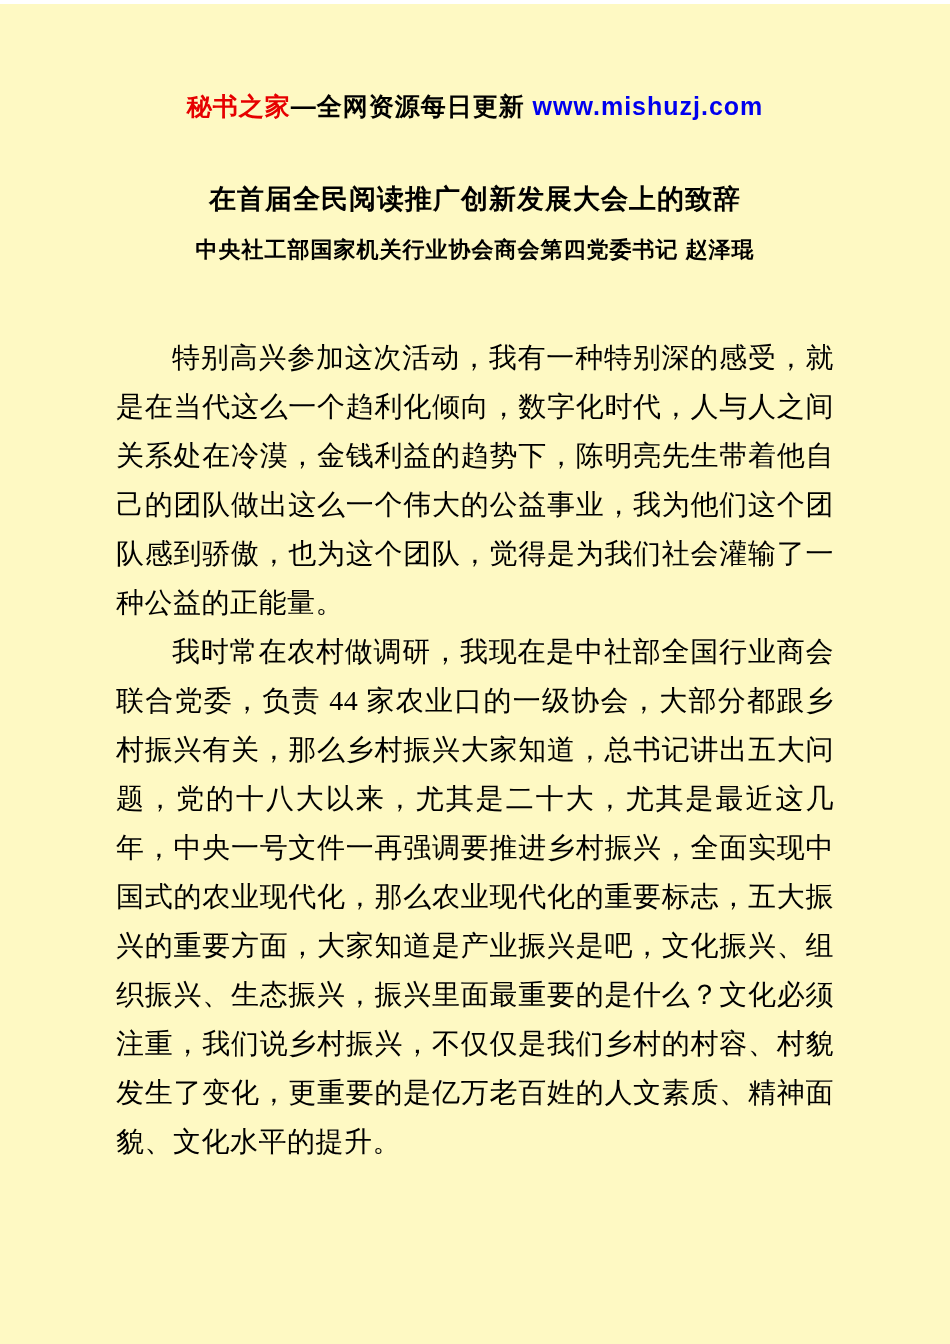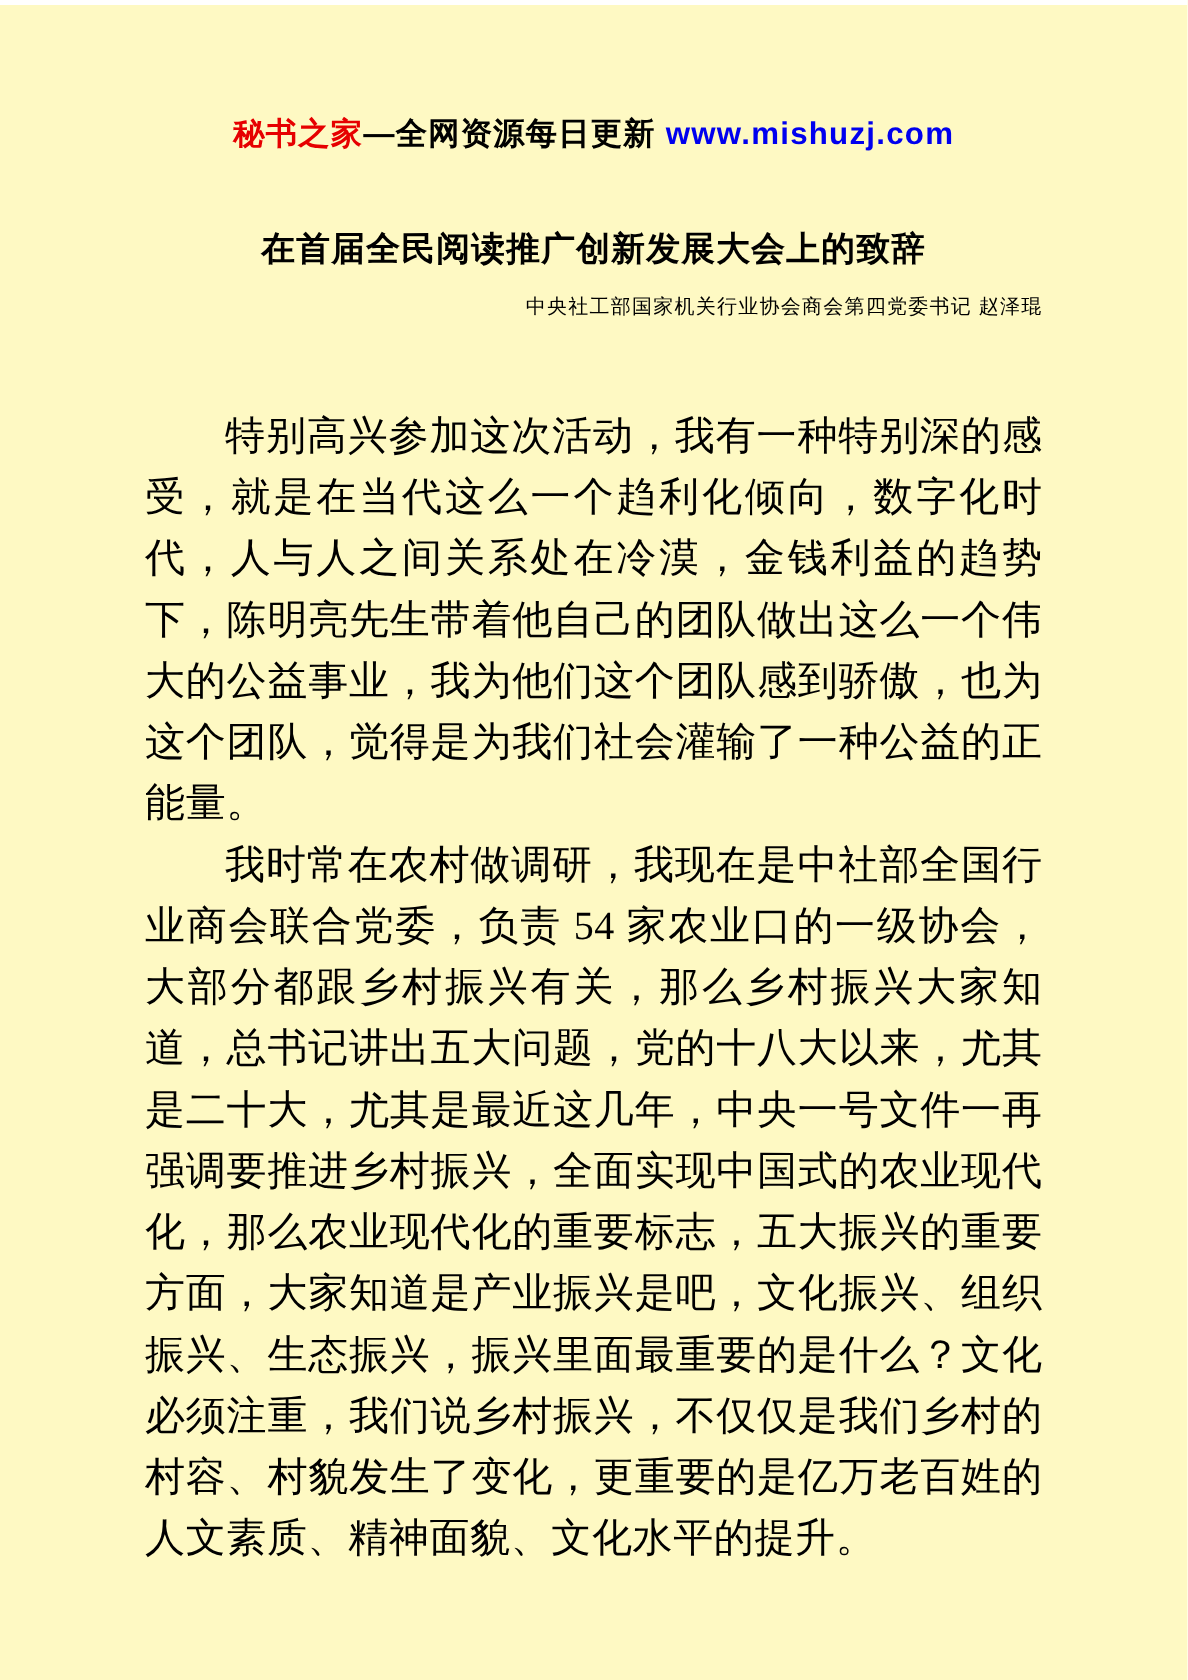--- a/index.html
+++ b/index.html
@@ -44,29 +44,29 @@
   .doc-title {
     margin: 58px 0 0 0;
     text-align: center;
     font-size: 27px;
     font-weight: bold;
     letter-spacing: 1px;
     font-family: "Liberation Sans", "DejaVu Sans", sans-serif;
   }
   .doc-subtitle {
     margin: 18px 0 0 0;
-    text-align: right;
-    font-size: 16px;
-    font-weight: normal;
+    text-align: center;
+    font-size: 22px;
+    font-weight: bold;
     letter-spacing: 1px;
     font-family: "Liberation Sans", "DejaVu Sans", sans-serif;
   }
   .doc-body {
     margin-top: 68px;
-    font-size: 32px;
+    font-size: 28px;
     line-height: 49px;
     text-align: justify;
     letter-spacing: 0.5px;
   }
   .doc-body p {
     margin: 0;
     text-indent: 2em;
   }
 </style>
 </head>
@@ -77,16 +77,16 @@
   <div class="site-header">
     <span class="brand">秘书之家</span><span class="tagline">—全网资源每日更新 </span><a class="site-url" href="#">www.mishuzj.com</a>
   </div>
 
   <h1 class="doc-title">在首届全民阅读推广创新发展大会上的致辞</h1>
 
   <h2 class="doc-subtitle">中央社工部国家机关行业协会商会第四党委书记 赵泽琨</h2>
 
   <div class="doc-body">
     <p>特别高兴参加这次活动，我有一种特别深的感受，就是在当代这么一个趋利化倾向，数字化时代，人与人之间关系处在冷漠，金钱利益的趋势下，陈明亮先生带着他自己的团队做出这么一个伟大的公益事业，我为他们这个团队感到骄傲，也为这个团队，觉得是为我们社会灌输了一种公益的正能量。</p>
-    <p>我时常在农村做调研，我现在是中社部全国行业商会联合党委，负责 54 家农业口的一级协会，大部分都跟乡村振兴有关，那么乡村振兴大家知道，总书记讲出五大问题，党的十八大以来，尤其是二十大，尤其是最近这几年，中央一号文件一再强调要推进乡村振兴，全面实现中国式的农业现代化，那么农业现代化的重要标志，五大振兴的重要方面，大家知道是产业振兴是吧，文化振兴、组织振兴、生态振兴，振兴里面最重要的是什么？文化必须注重，我们说乡村振兴，不仅仅是我们乡村的村容、村貌发生了变化，更重要的是亿万老百姓的人文素质、精神面貌、文化水平的提升。</p>
+    <p>我时常在农村做调研，我现在是中社部全国行业商会联合党委，负责 44 家农业口的一级协会，大部分都跟乡村振兴有关，那么乡村振兴大家知道，总书记讲出五大问题，党的十八大以来，尤其是二十大，尤其是最近这几年，中央一号文件一再强调要推进乡村振兴，全面实现中国式的农业现代化，那么农业现代化的重要标志，五大振兴的重要方面，大家知道是产业振兴是吧，文化振兴、组织振兴、生态振兴，振兴里面最重要的是什么？文化必须注重，我们说乡村振兴，不仅仅是我们乡村的村容、村貌发生了变化，更重要的是亿万老百姓的人文素质、精神面貌、文化水平的提升。</p>
   </div>
 
 </div>
 
 </body></html>

